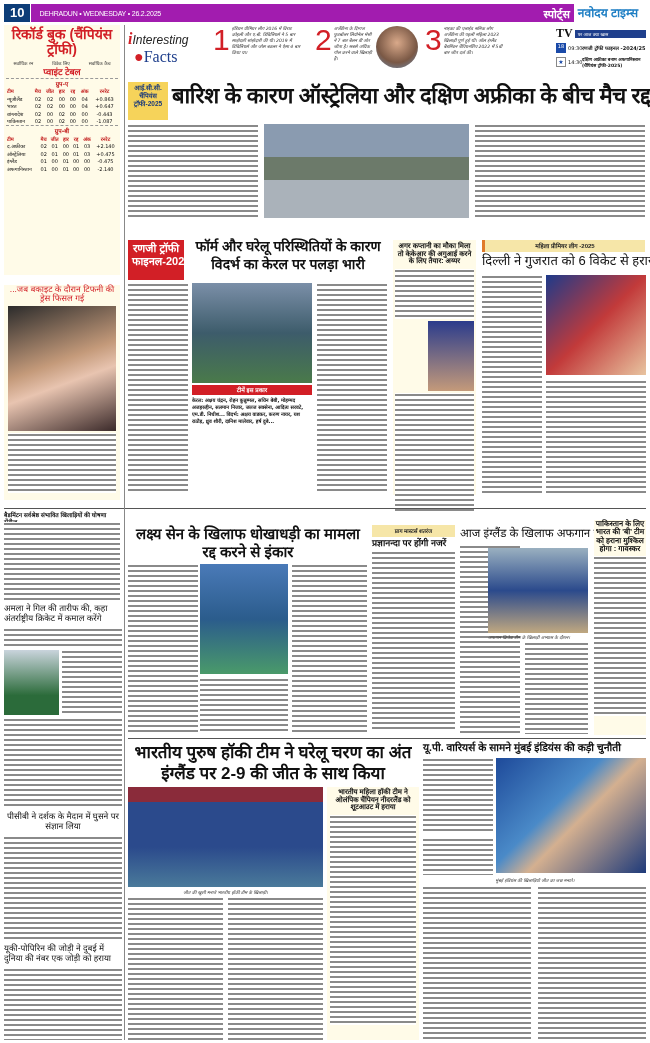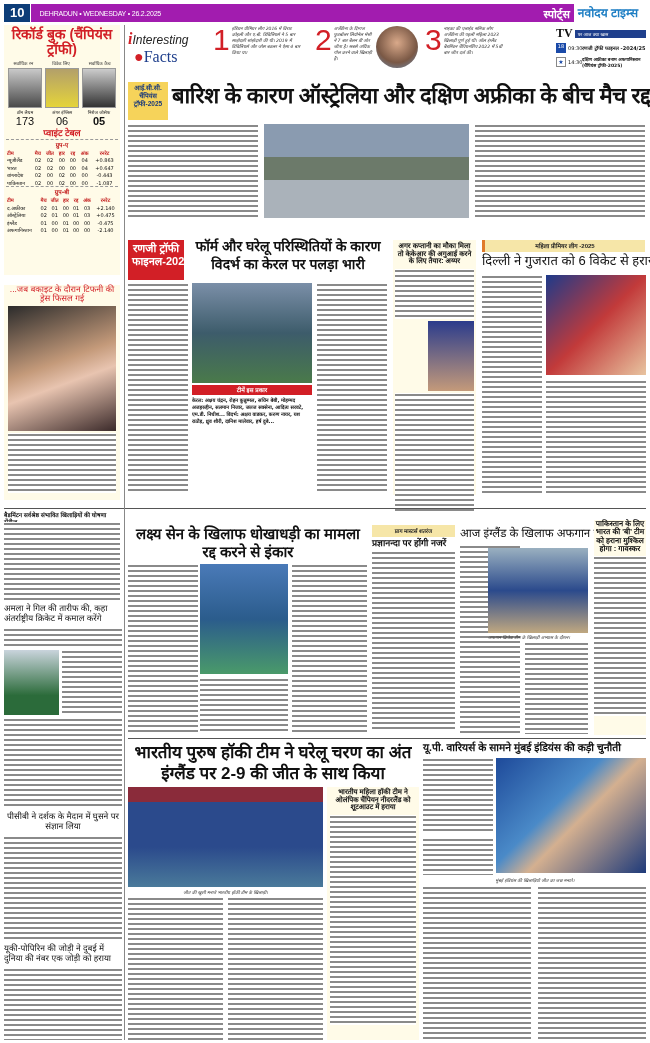--- a/index.html
+++ b/index.html
@@ -38,37 +38,20 @@
   </div>
 </div>
 
 <div class="abs" style="left:4px;top:25px;width:116px;height:250px;background:#fffbe8">
   <div class="hd red" style="font-size:14px;text-align:center;margin-top:2px">रिकॉर्ड बुक (चैंपियंस ट्रॉफी)</div>
   <div style="display:flex;justify-content:space-around;font-size:4.5px;margin-top:2px;color:#333">
     <span>सर्वाधिक रन</span>
     <span>विकेट लिए</span>
     <span>सर्वाधिक कैच</span>
   </div>
-  <div style="display:flex;justify-content:space-between;padding:2px 4px 0">
-    <div style="width:34px;text-align:center">
-      <div style="height:40px;background:linear-gradient(#c9c9c9,#4a4a4a);border:1px solid #999"></div>
-      <div style="font-size:4.5px;margin-top:1px">टॉम लैथम</div>
-      <div class="hd" style="font-size:11px;font-weight:normal">173</div>
-    </div>
-    <div style="width:34px;text-align:center">
-      <div style="height:40px;background:linear-gradient(#b3a06a,#e5d43a);border:1px solid #999"></div>
-      <div style="font-size:4.5px;margin-top:1px">अंगर इंग्लिस</div>
-      <div class="hd" style="font-size:11px;font-weight:normal">06</div>
-    </div>
-    <div style="width:34px;text-align:center">
-      <div style="height:40px;background:linear-gradient(#ccc,#333);border:1px solid #999"></div>
-      <div style="font-size:4.5px;margin-top:1px">निरोज जोसेफ</div>
-      <div class="hd" style="font-size:11px">05</div>
-    </div>
-  </div>
   <div class="hd red" style="font-size:9px;text-align:center;margin-top:2px">प्वाइंट टेबल</div>
   <div style="padding:0 2px">
     <div class="grp">ग्रुप-ए</div>
     <table class="tbl">
       <tbody>
           <tr class="th">
             <td>टीम</td>
             <td>मैच</td>
             <td>जीत</td>
             <td>हार</td>

